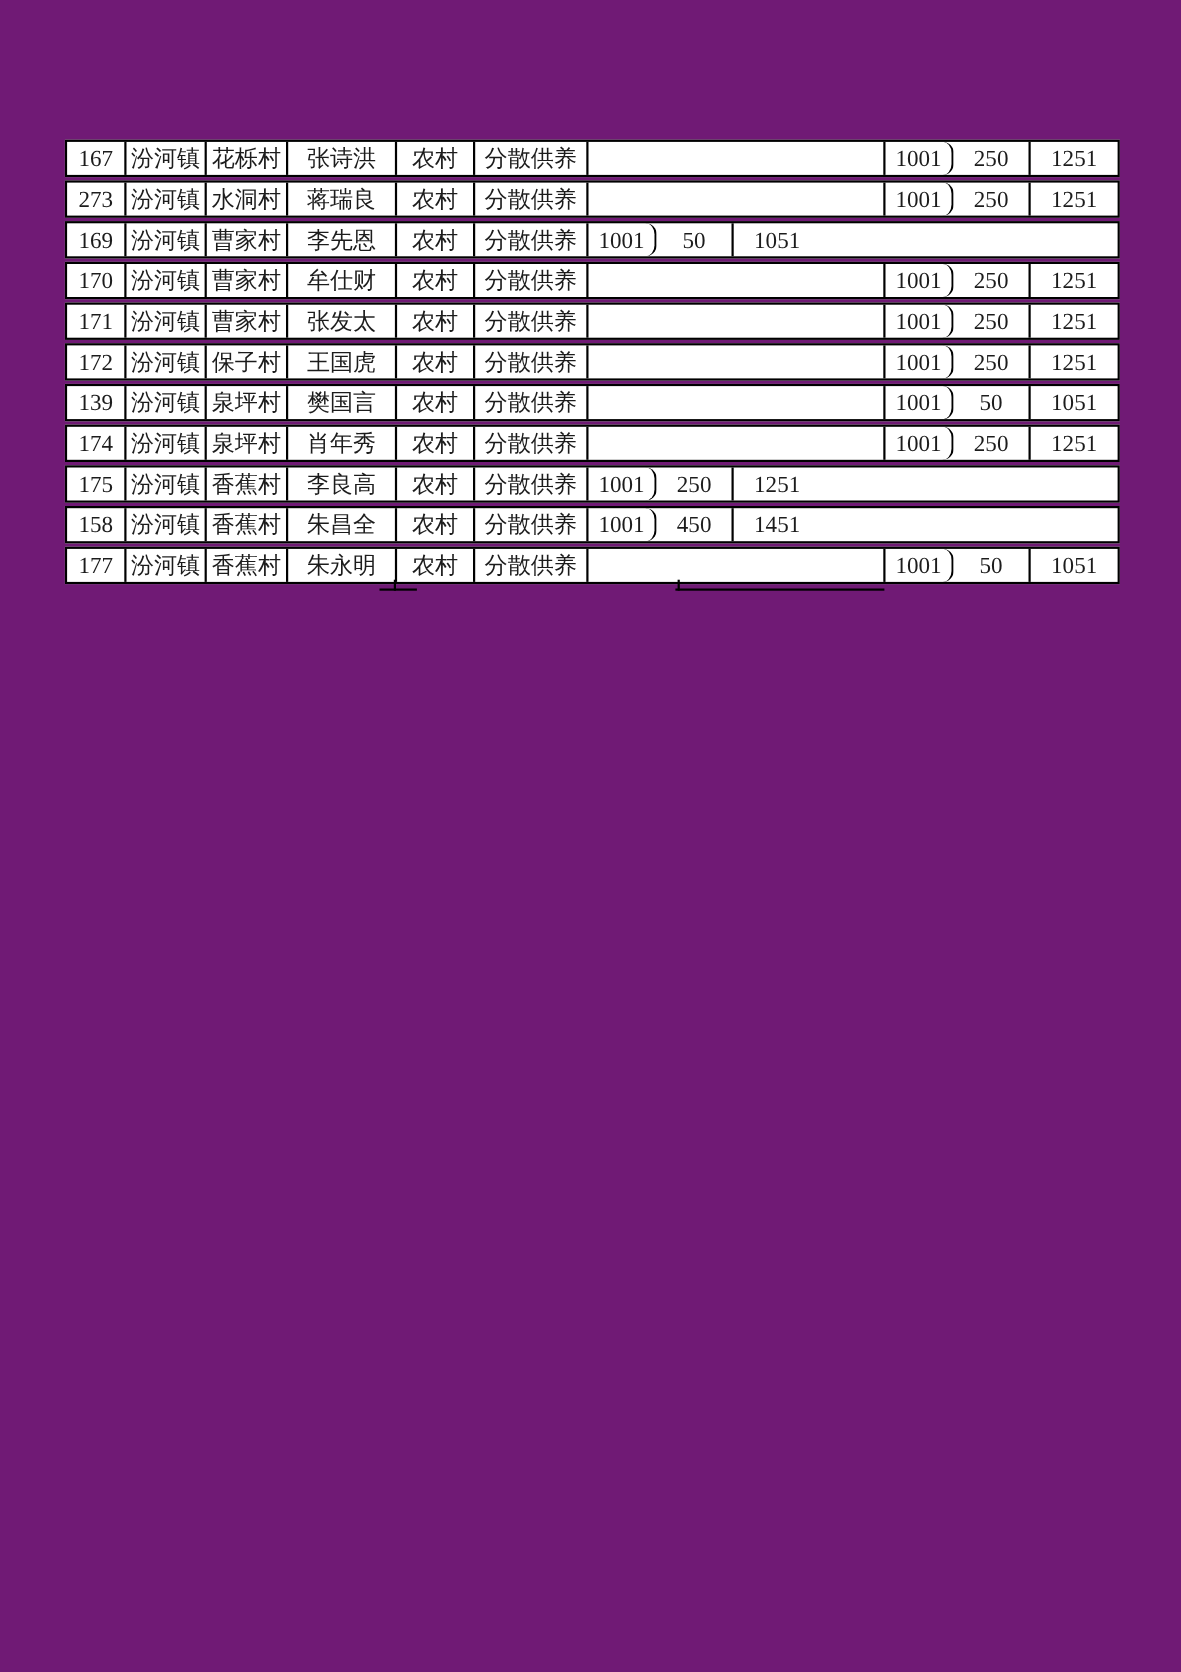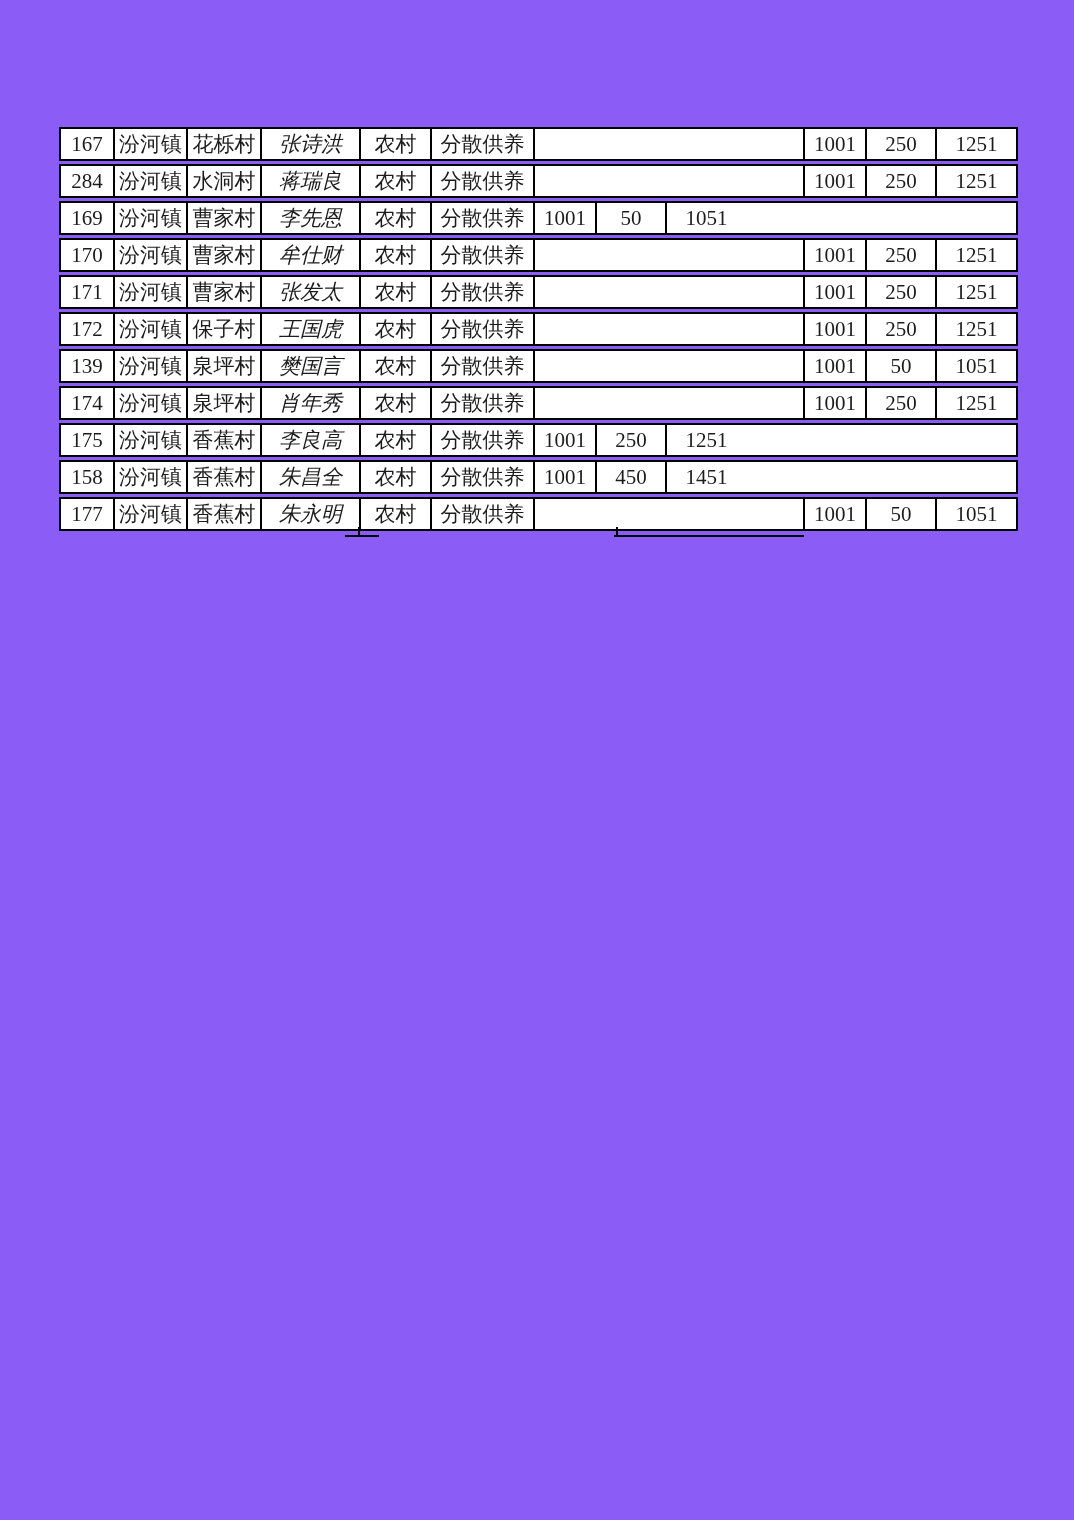--- a/index.html
+++ b/index.html
@@ -11,21 +11,21 @@
     height: 1520px;
     background: #ffffff;
     position: relative;
     font-family: "Liberation Serif", "DejaVu Serif", serif;
     overflow: hidden;
   }
   .doc-page {
     position: absolute;
     left: 0; top: 0;
     width: 1074px; height: 1520px;
-    background: #8b5cf6;
+    background: #701a75;
   }
   .records-table {
     position: absolute;
     left: 59px;
     top: 127px;
     width: 959px;
   }
   .row {
     display: flex;
     width: 959px;
@@ -45,25 +45,25 @@
     line-height: 1;
     color: #1c1c1c;
     white-space: nowrap;
     overflow: hidden;
   }
   .cell:last-child { border-right: none; border-radius: 15px; }
 
   .w-seq      { flex: 0 0 54px; }
   .w-town     { flex: 0 0 73px; }
   .w-village  { flex: 0 0 74px; }
-  .w-name     { flex: 0 0 99px; font-style: italic; }
+  .w-name     { flex: 0 0 99px; }
   .w-area     { flex: 0 0 71px; }
   .w-support  { flex: 0 0 103px; }
   .w-note     { flex: 0 0 270px; }
-  .w-base     { flex: 0 0 62px; }
+  .w-base     { flex: 0 0 62px; border-radius: 10px; }
   .w-care     { flex: 0 0 70px; }
   .w-total    { flex: 0 0 79px; }
 
   
   .artifact {
     position: absolute;
     background: #000000;
   }
   .art-v1 { left: 358px; top: 527px; width: 2px; height: 10px; }
   .art-h1 { left: 345px; top: 535px; width: 34px; height: 2px; }
@@ -82,21 +82,21 @@
         <div class="cell w-village">花栎村</div>
         <div class="cell w-name">张诗洪</div>
         <div class="cell w-area">农村</div>
         <div class="cell w-support">分散供养</div>
         <div class="cell w-note"></div>
         <div class="cell w-base">1001</div>
         <div class="cell w-care">250</div>
         <div class="cell w-total">1251</div>
       </div>
       <div class="row">
-        <div class="cell w-seq">284</div>
+        <div class="cell w-seq">273</div>
         <div class="cell w-town">汾河镇</div>
         <div class="cell w-village">水洞村</div>
         <div class="cell w-name">蒋瑞良</div>
         <div class="cell w-area">农村</div>
         <div class="cell w-support">分散供养</div>
         <div class="cell w-note"></div>
         <div class="cell w-base">1001</div>
         <div class="cell w-care">250</div>
         <div class="cell w-total">1251</div>
       </div>

